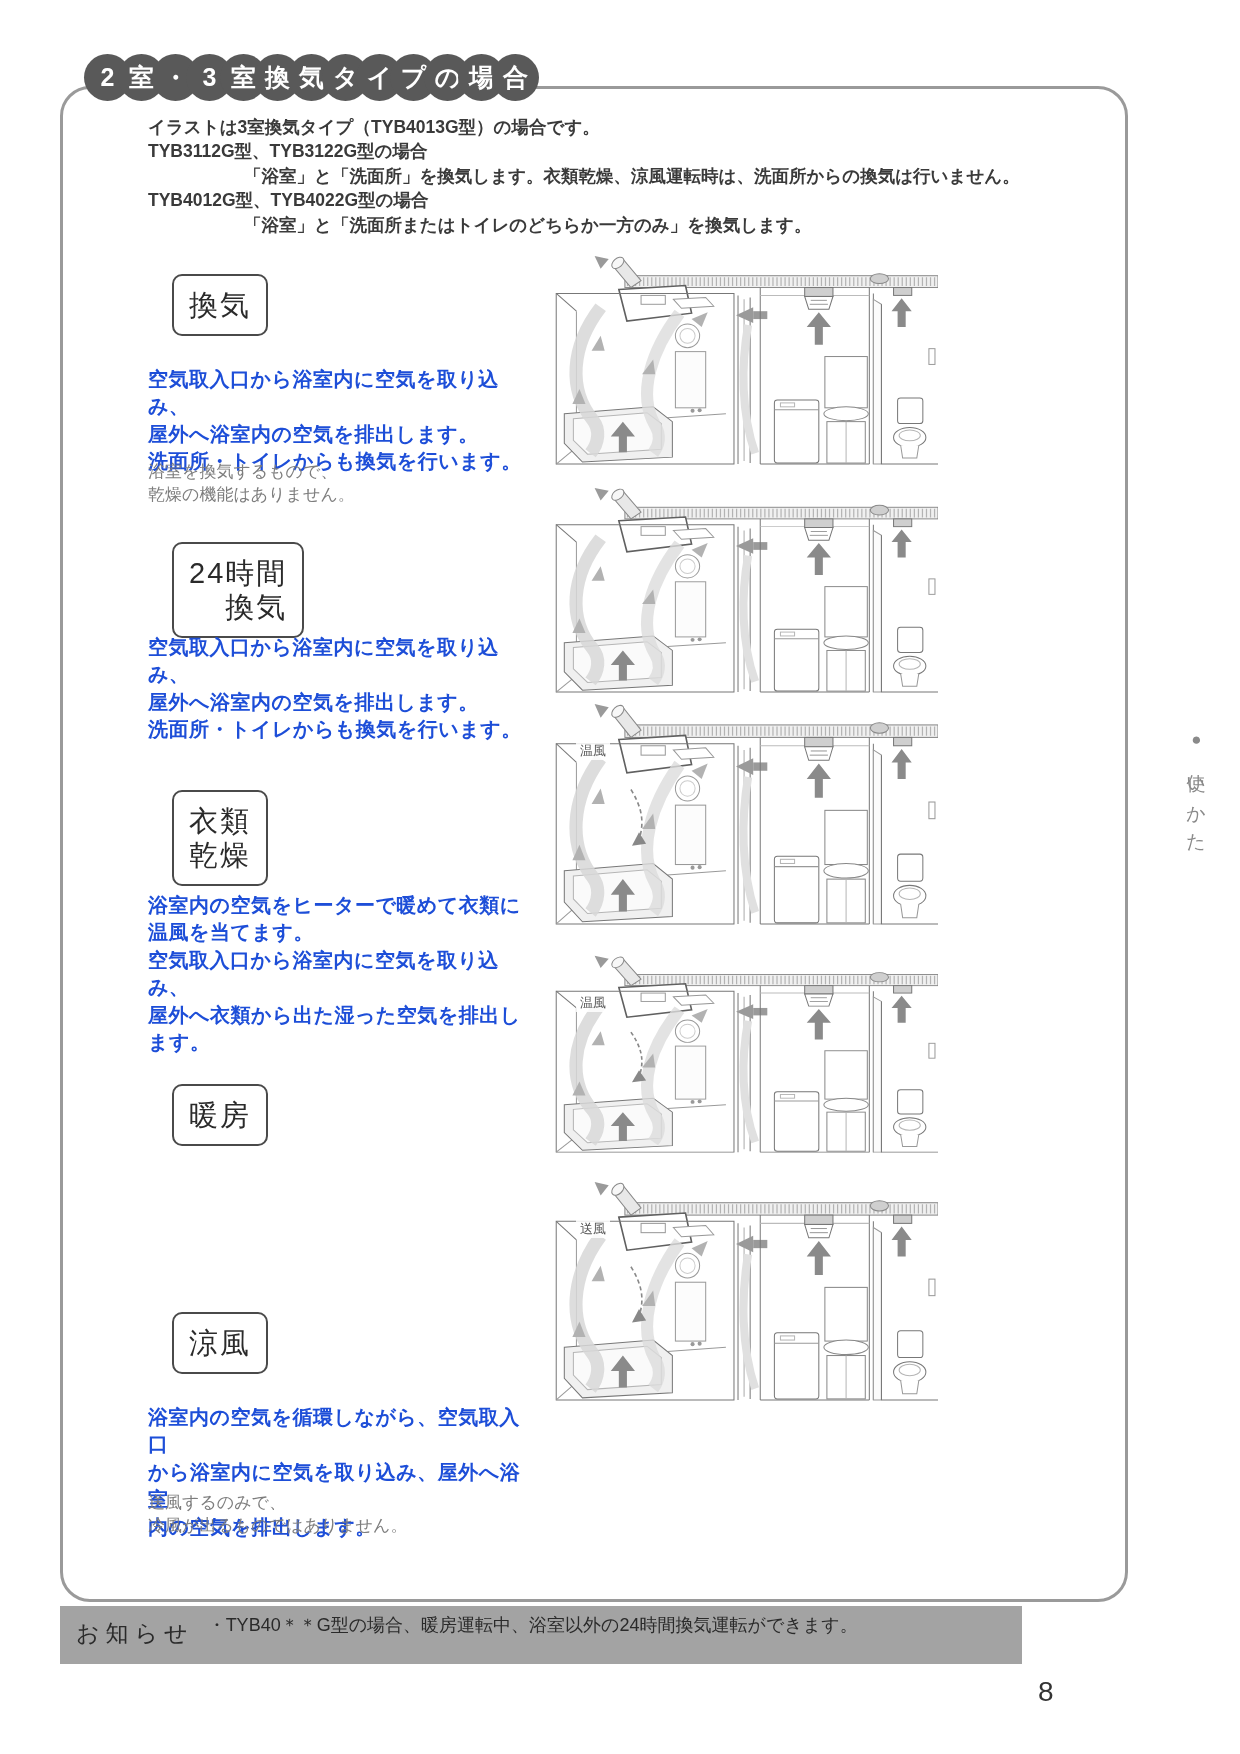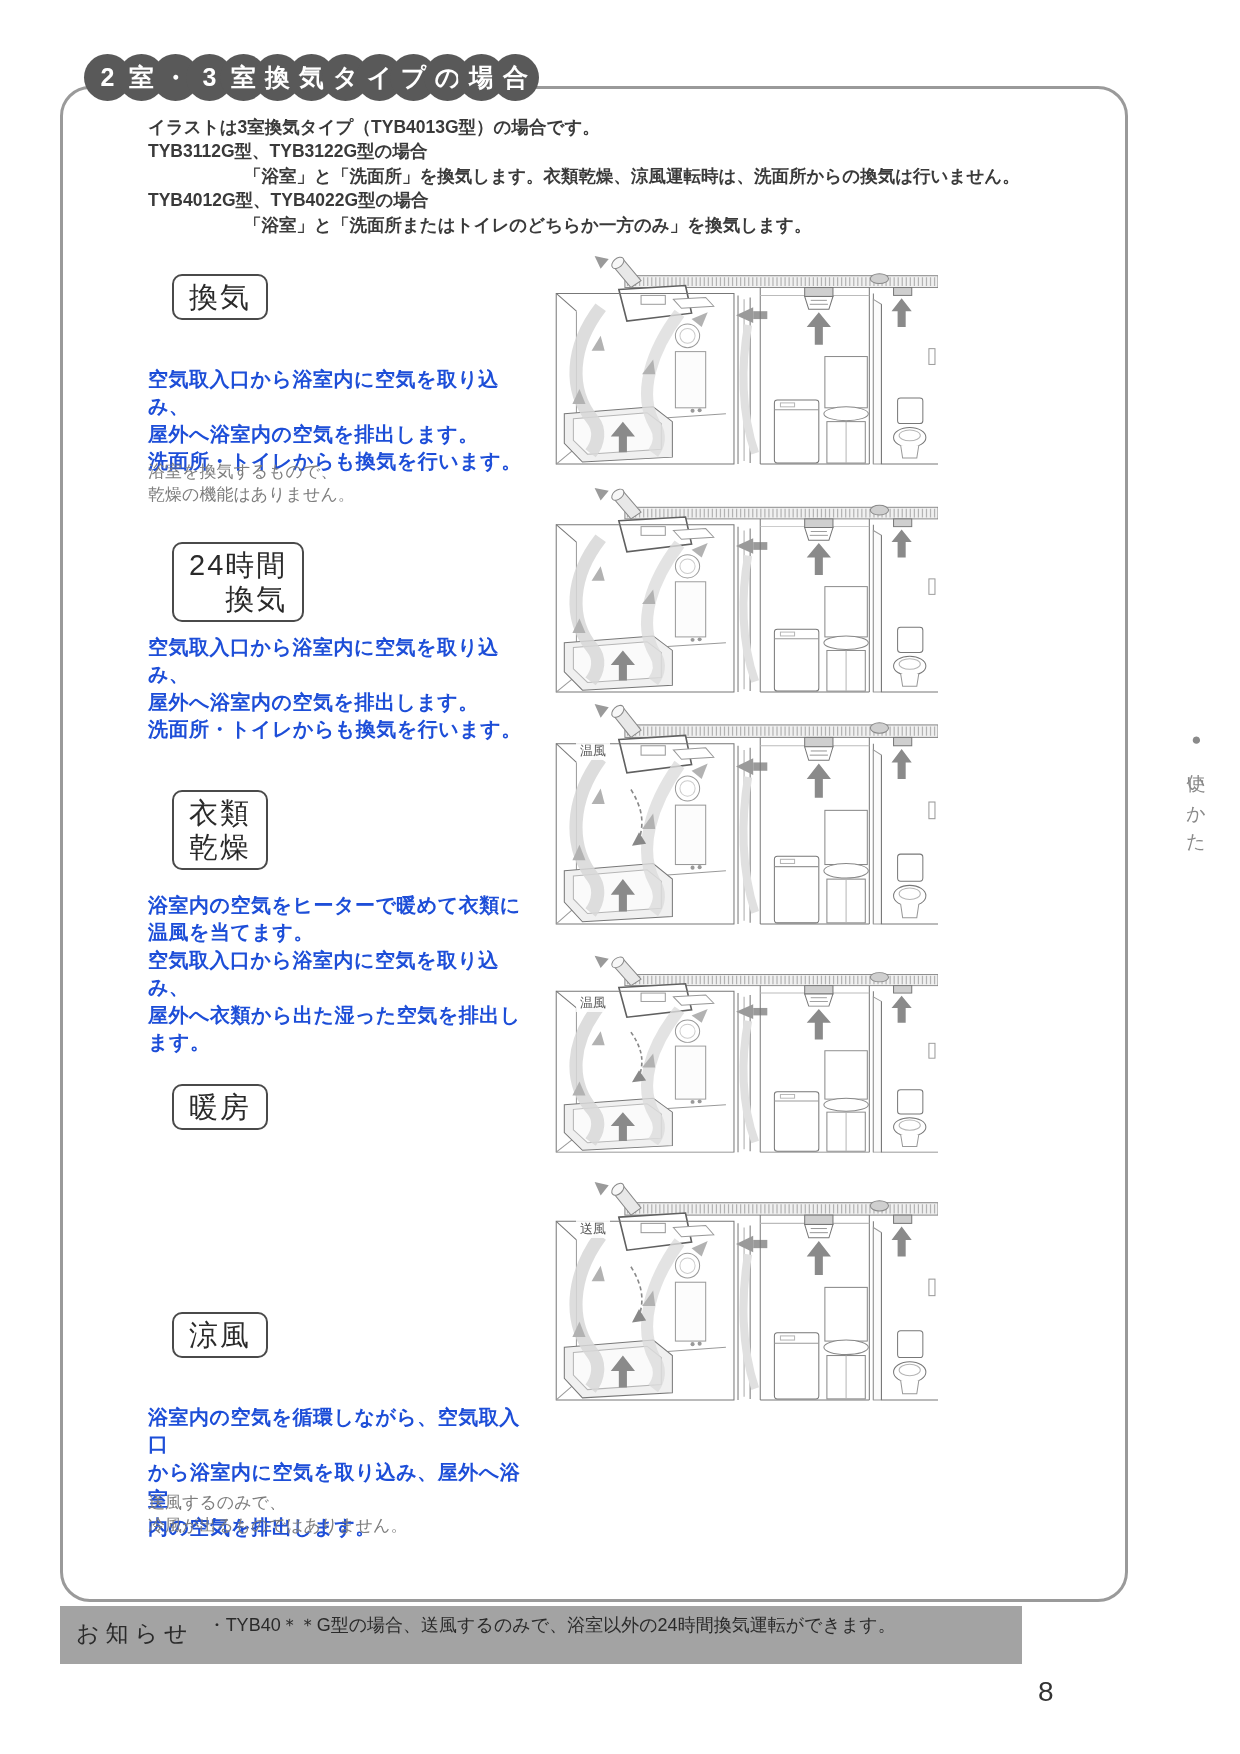--- a/index.html
+++ b/index.html
@@ -19,21 +19,21 @@
 
   
   .intro{position:absolute;left:148px;top:116px;width:880px;z-index:2;
          font-size:17.5px;line-height:1.28;color:#3a3a3a;font-weight:bold;}
   .intro-line{white-space:pre-line;margin-bottom:2px;}
   .intro-line.indent{padding-left:96px;}
 
   
   .op-section{position:absolute;left:148px;width:950px;z-index:2;}
   .label-box{position:absolute;left:24px;display:inline-block;min-width:56px;
-             padding:4px 15px;border:2.5px solid #4a4a4a;border-radius:10px;
+             padding:12px 15px;border:2.5px solid #4a4a4a;border-radius:10px;
              font-size:29px;line-height:1.18;color:#2a2a2a;text-align:center;
              letter-spacing:2px;background:#fff;}
   .label-box span{white-space:pre-line;}
   .desc{position:absolute;left:0;width:392px;font-size:20px;font-weight:600;
         line-height:1.37;color:#1d4ed8;white-space:pre-line;letter-spacing:0.5px;}
   .note{position:absolute;left:0;width:392px;font-size:17px;font-weight:400;
         line-height:1.35;color:#7d7d7d;white-space:pre-line;}
   .note:empty{display:none;}
 
   .illust{position:absolute;left:386px;top:2px;width:404px;}
@@ -519,21 +519,21 @@
   <path d="M363,194 L365,207 L379,207 L381,194" fill="#fff" stroke="#999"></path>
   <rect x="391" y="96" width="6" height="16" fill="none" stroke="#999"></rect>
 </svg>
         </div>
     </div>
   </section>
 
   <div class="notice">
     <div class="notice-title">お知らせ</div>
     <div class="notice-items">
-      <div>・TYB40＊＊G型の場合、送風するのみで、浴室以外の24時間換気運転ができます。</div>
+      <div>・TYB40＊＊G型の場合、暖房運転中、浴室以外の24時間換気運転ができます。</div>
     </div>
   </div>
 
   <div class="side-tab">
     <span class="side-bullet">●</span><span>使いかた</span>
   </div>
 
   <div class="page-number">8</div>
 
 </div>

